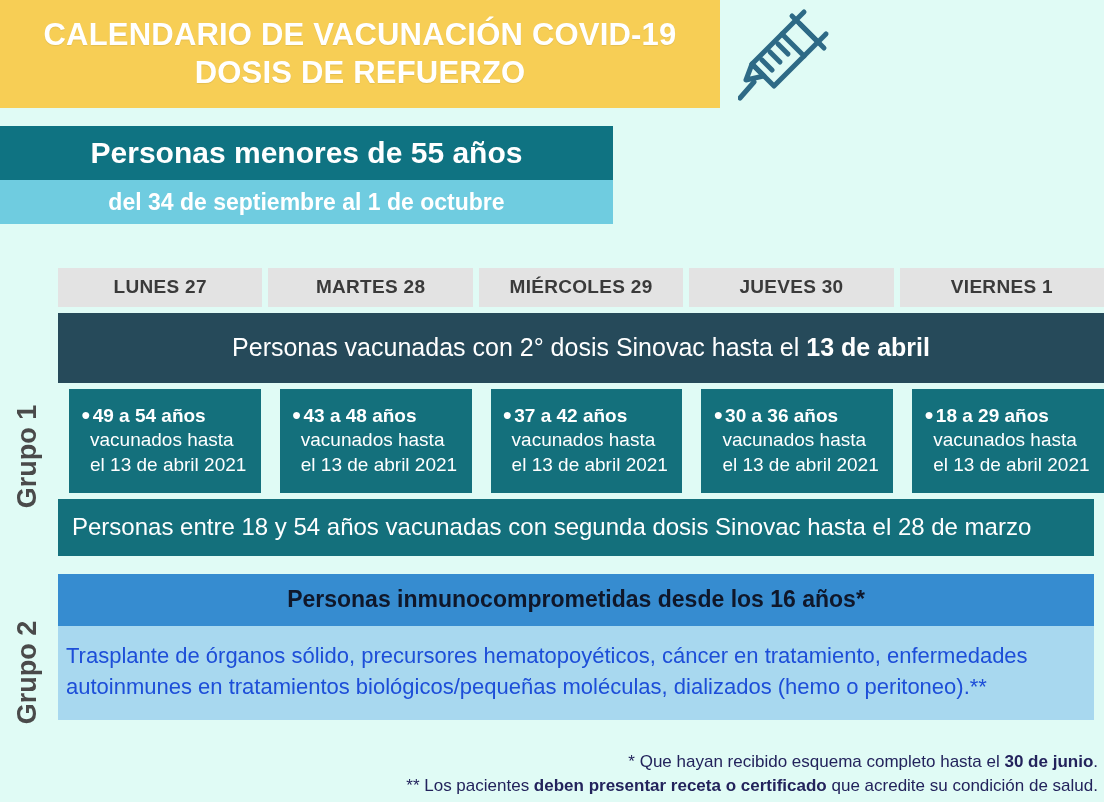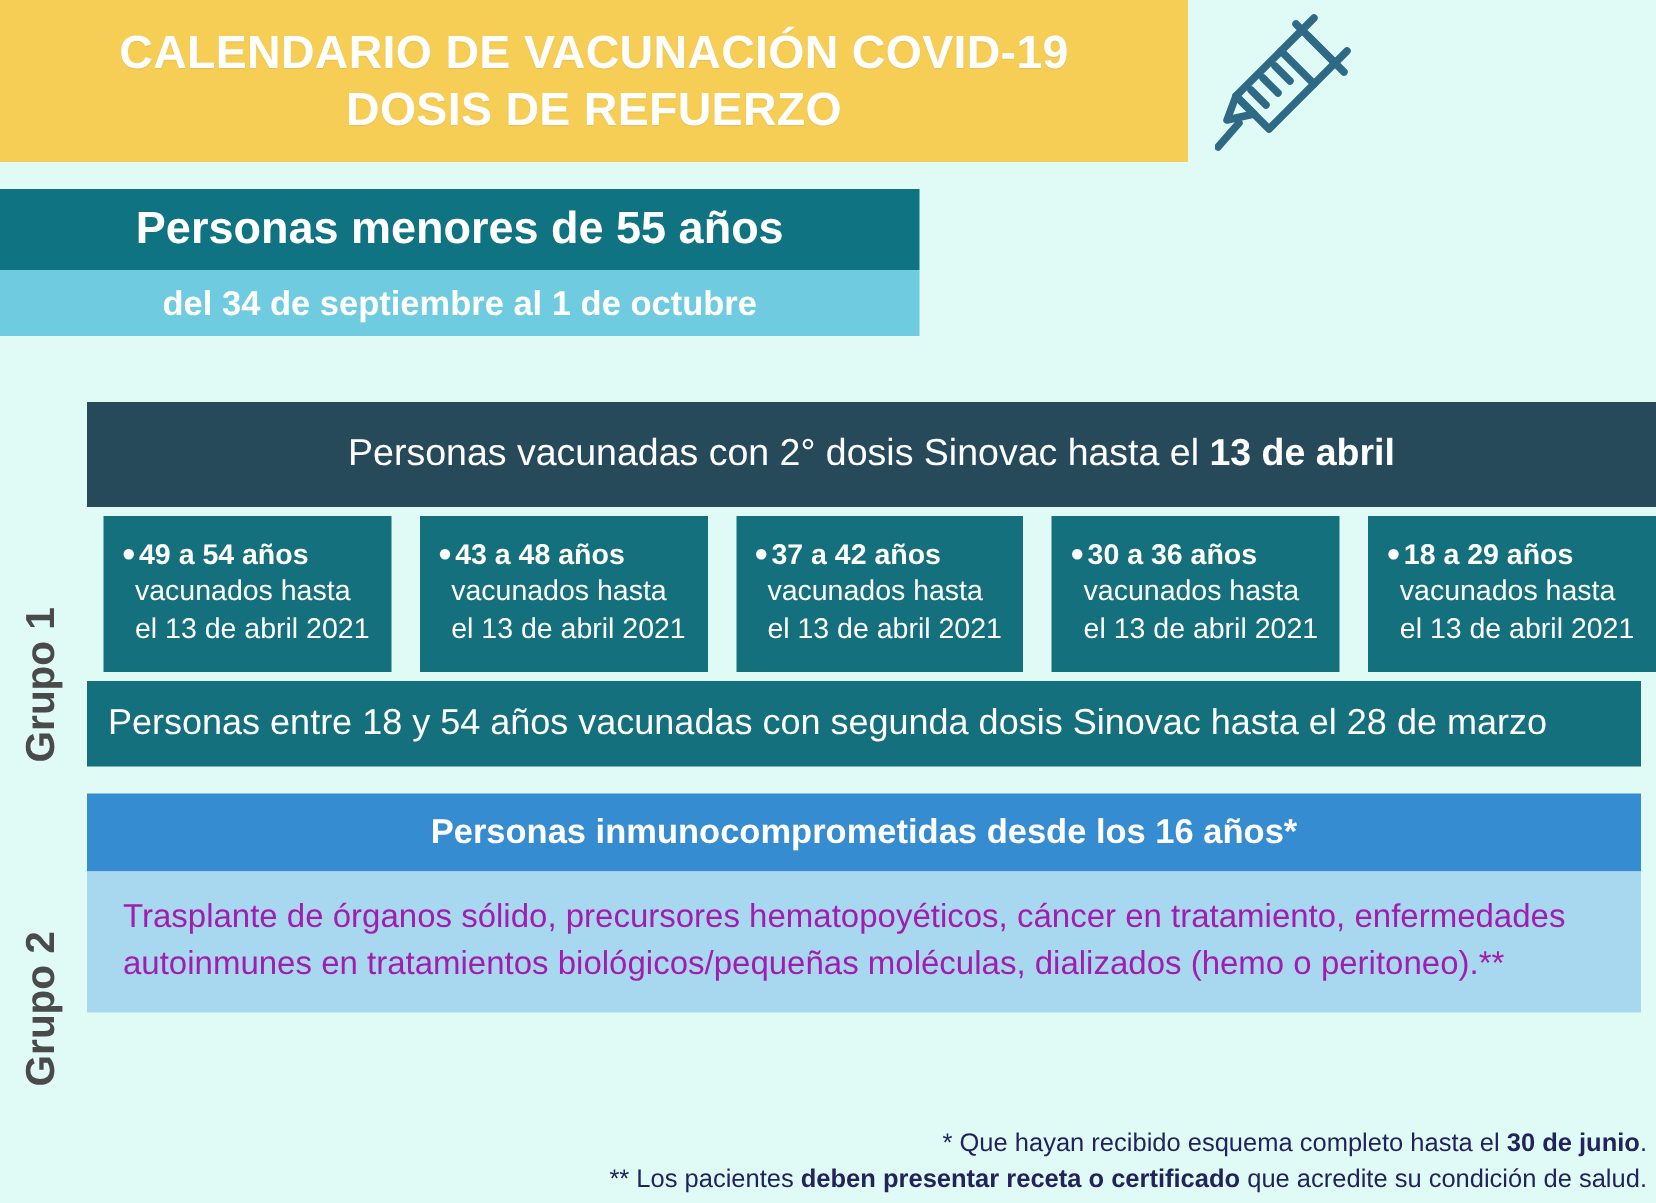--- a/index.html
+++ b/index.html
@@ -15,21 +15,21 @@
     position: relative;
   }
 
   
   .header-row {
     display: flex;
     align-items: stretch;
     height: 108px;
   }
   .title-banner {
-    width: 792px;
+    width: 720px;
     background: #f7ce55;
     color: #ffffff;
     display: flex;
     flex-direction: column;
     align-items: center;
     justify-content: center;
     text-align: center;
     font-weight: bold;
     font-size: 31px;
     letter-spacing: 0.2px;
@@ -146,33 +146,33 @@
   }
   .summary-bar b { font-weight: normal; }
 
   
   .group2 {
     margin-top: 18px;
     width: calc(100% - 10px);
   }
   .group2-title {
     background: #368cd0;
-    color: #ffffff;
+    color: #0f172a;
     font-weight: bold;
     font-size: 23px;
     text-align: center;
     padding: 12px 10px 13px;
     box-sizing: border-box;
   }
   .group2-body {
     background: #a8d8ef;
-    color: #a21caf;
+    color: #1d4ed8;
     font-size: 22px;
     line-height: 1.42;
-    padding: 14px 24px 18px;
+    padding: 14px 8px 18px;
     box-sizing: border-box;
   }
 
   
   .group-label {
     position: absolute;
     left: 0;
     width: 56px;
     color: #4a4a4a;
     font-weight: bold;
@@ -233,20 +233,27 @@
 
 <div class="group-label" id="group-label-1">
   <span>Grupo 1</span>
 </div>
 <div class="group-label" id="group-label-2">
   <span>Grupo 2</span>
 </div>
 
 <div class="calendar">
 
+  <div class="day-header-row">
+    <div class="day-header">LUNES 27</div>
+    <div class="day-header">MARTES 28</div>
+    <div class="day-header">MIÉRCOLES 29</div>
+    <div class="day-header">JUEVES 30</div>
+    <div class="day-header">VIERNES 1</div>
+  </div>
 
   <div class="notice-bar">
     <span>Personas vacunadas con 2° dosis Sinovac hasta el </span><b>13 de abril</b>
   </div>
 
   <div class="age-row">
     <div class="age-cell">
       <div class="age-line">
         <span class="bullet-dot">●</span><span class="age-range">49 a 54 años</span>
         <span class="age-sub">vacunados hasta el 13 de abril 2021</span>

